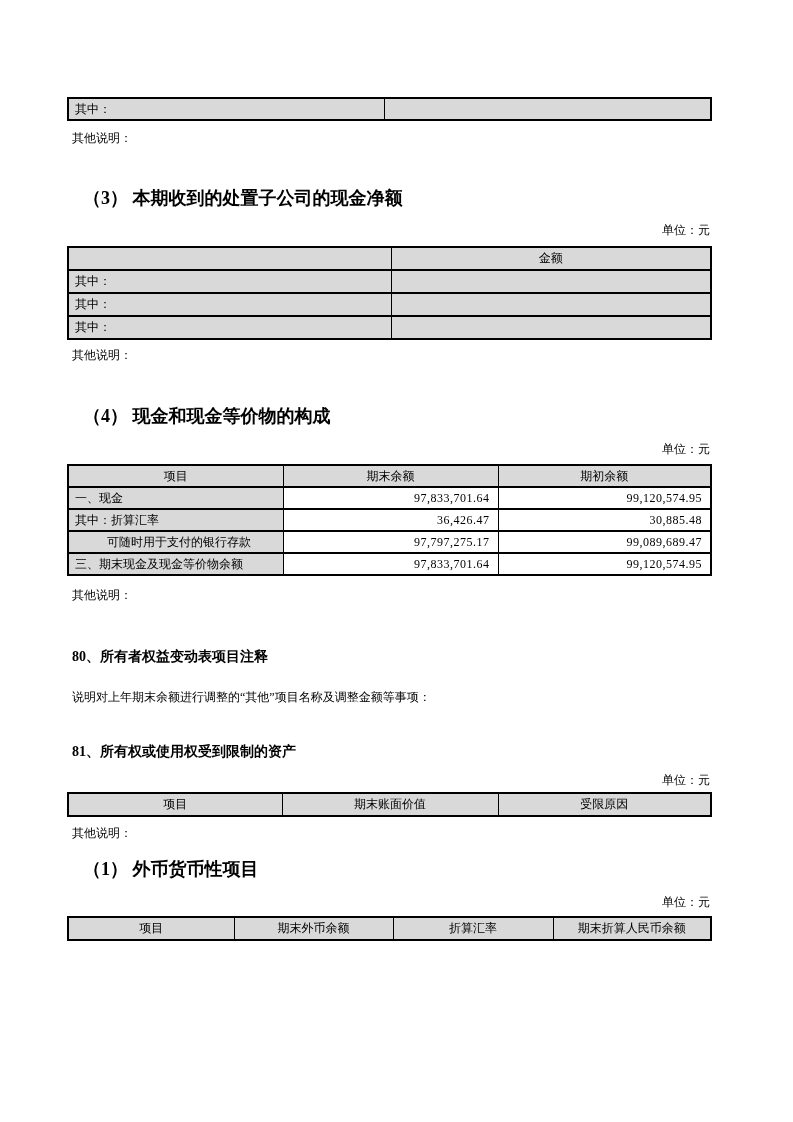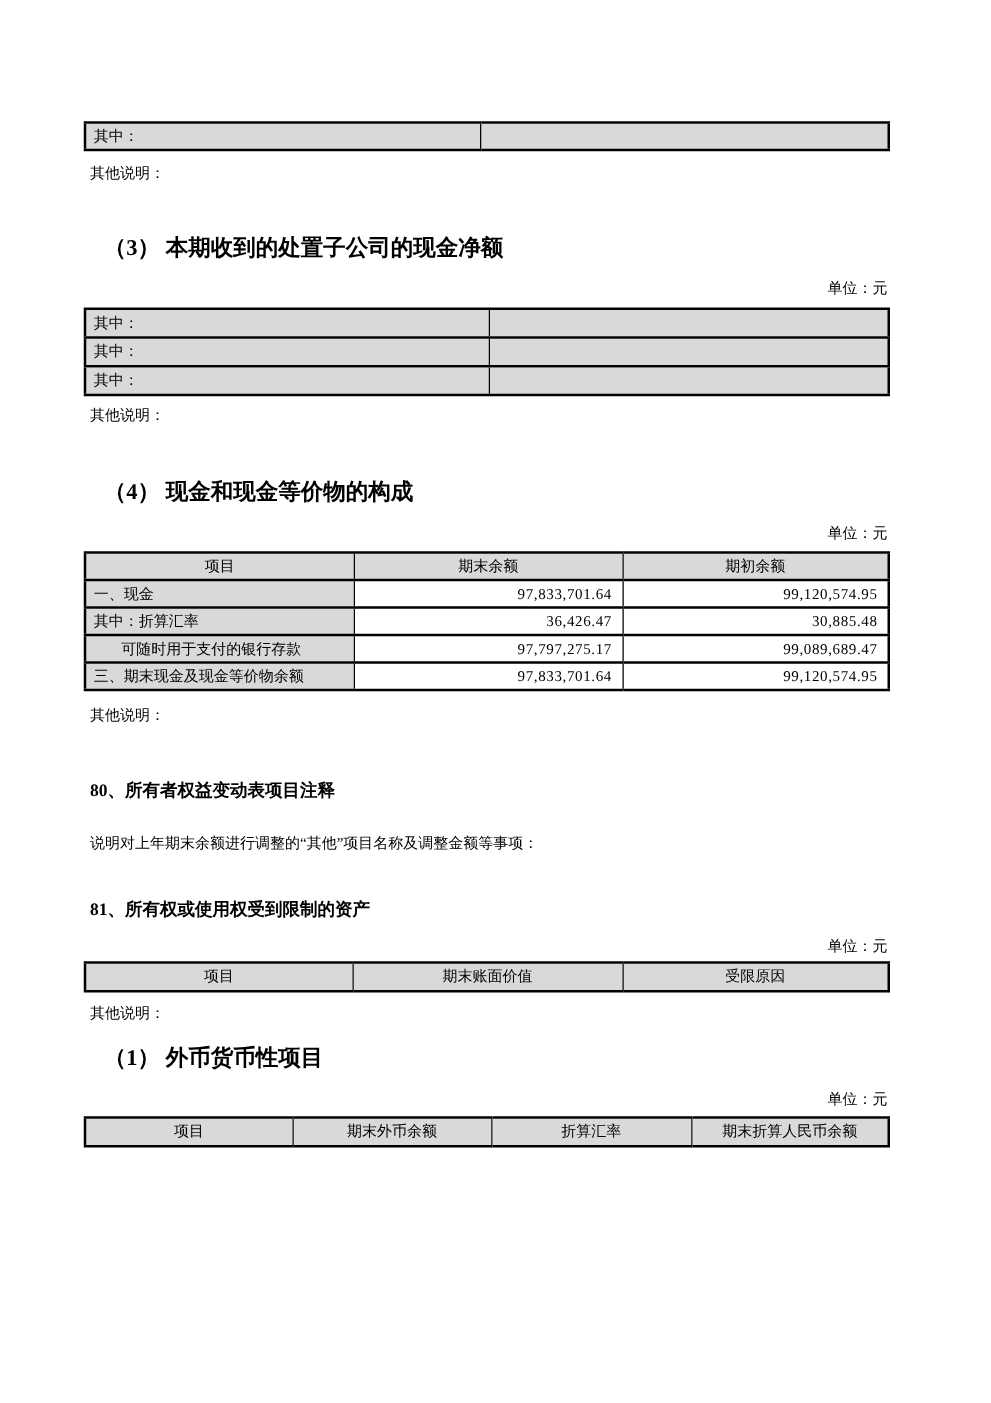--- a/index.html
+++ b/index.html
@@ -17,21 +17,21 @@
     border: 1px solid #000;
     border-top-width: 2px; border-bottom-width: 2px;
     padding: 0 6px; height: 20px;
     font-size: 12px; white-space: nowrap; overflow: hidden;
     vertical-align: middle;
     margin-top: 48px;
   }
   .shaded { background: #d9d9d9; }
   .c { text-align: center; }
   .num { text-align: right; letter-spacing: 0.5px; padding-right: 8px; }
-  .indent { padding-left: 28px; }
+  .indent { padding-left: 38px; }
   .row23 td { height: 21px; }
 
   .note { padding-left: 5px; line-height: 14px; }
   .para { padding-left: 5px; line-height: 15px; }
   .h-num   { font-weight: bold; font-size: 14px; line-height: 17px; padding-left: 5px; }
   .h-paren { font-weight: bold; font-size: 18px; line-height: 17px; padding-left: 16px; }
   .unit { text-align: right; line-height: 14px; font-family: Liberation Mono, monospace; }
 
   #table-top { margin-top: 97px; }
   #note1  { margin-top: 10px; }
@@ -76,20 +76,24 @@
     <div id="note1" class="note">其他说明：</div>
 
     <div id="h3" class="h-paren">（3） 本期收到的处置子公司的现金净额</div>
     <div id="unit3" class="unit">单位：元</div>
     <table id="table3">
       <colgroup>
           <col style="width:323px">
           <col style="width:320px">
         </colgroup>
       <tbody>
+          <tr class="row23">
+        <td class="shaded"></td>
+        <td class="shaded c">金额</td>
+      </tr>
       <tr class="row23">
         <td class="shaded">其中：</td>
         <td class="shaded"></td>
       </tr>
       <tr class="row23">
         <td class="shaded">其中：</td>
         <td class="shaded"></td>
       </tr>
       <tr class="row23">
         <td class="shaded">其中：</td>

